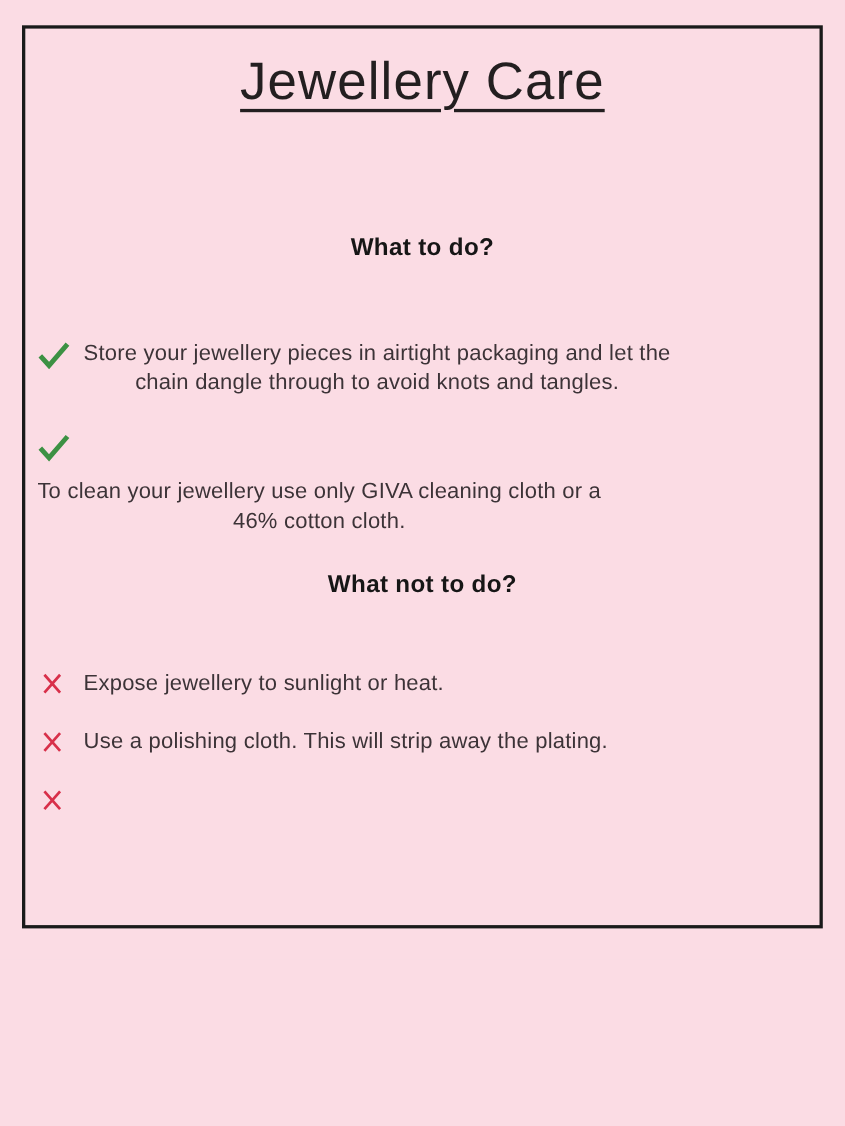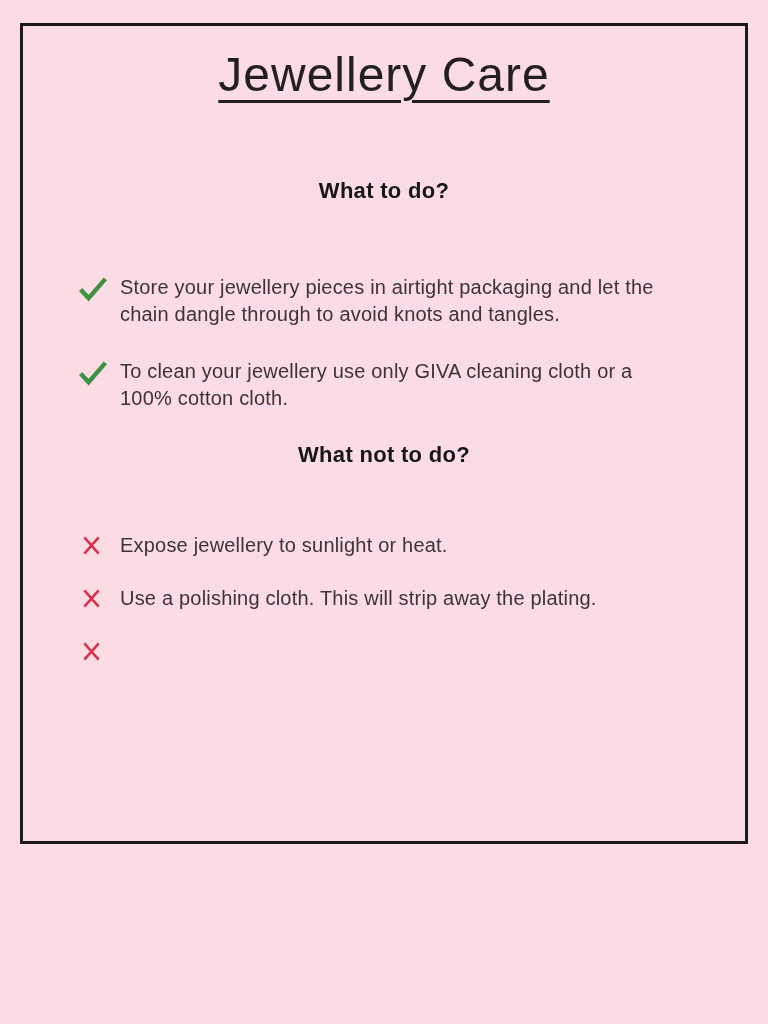--- a/index.html
+++ b/index.html
@@ -47,36 +47,37 @@
     text-underline-offset: 9px;
     text-decoration-skip-ink: auto;
   }
   .section-heading {
     text-align: center;
     font-size: 22px;
     font-weight: 700;
     letter-spacing: 0.3px;
     color: var(--heading);
   }
-  .section-heading.do   { margin-top: 78px; }
+  .section-heading.do   { margin-top: 112px; }
   .section-heading.dont { }
   .items {
     list-style: none;
-    padding-left: 78px;
+    padding-left: 34px;
     padding-right: 36px;
+    text-align: center;
   }
   .items.do-items   { margin-top: 70px; }
   .items.dont-items { margin-top: 64px; }
   .item {
     display: flex;
     align-items: flex-start;
   }
   .items.do-items .item   { margin-bottom: 30px; }
   .items.dont-items .item { margin-bottom: 26px; }
-  .item:last-child { margin-bottom: 0; }
+  .item:last-child { margin-bottom: 0; flex-direction: column; }
   .marker {
     flex: 0 0 42px;
     display: flex;
     align-items: flex-start;
   }
   .marker.check { color: var(--check); }
   .marker.check svg { margin-top: 2px; }
   .marker.cross { color: var(--cross); }
   .marker.cross svg { margin-top: 4px; margin-left: 4px; }
   .item-text {
@@ -111,21 +112,21 @@
         </span>
       </li>
       <li class="item">
         <span class="marker check">
           <svg width="30" height="26" viewBox="0 0 34 29" aria-hidden="true">
             <path d="M3 15 L12 25 L31 3" fill="none" stroke="currentColor" stroke-width="5" stroke-linecap="butt" stroke-linejoin="miter"></path>
           </svg>
         </span>
         <span class="item-text">
           <span class="line">To clean your jewellery use only GIVA cleaning cloth or a</span>
-          <span class="line">100% cotton cloth.</span>
+          <span class="line">46% cotton cloth.</span>
         </span>
       </li>
     </ul>
 
     <h2 class="section-heading dont">What not to do?</h2>
 
     <ul class="items dont-items">
       <li class="item">
         <span class="marker cross">
           <svg width="19" height="19" viewBox="0 0 20 20" aria-hidden="true">

